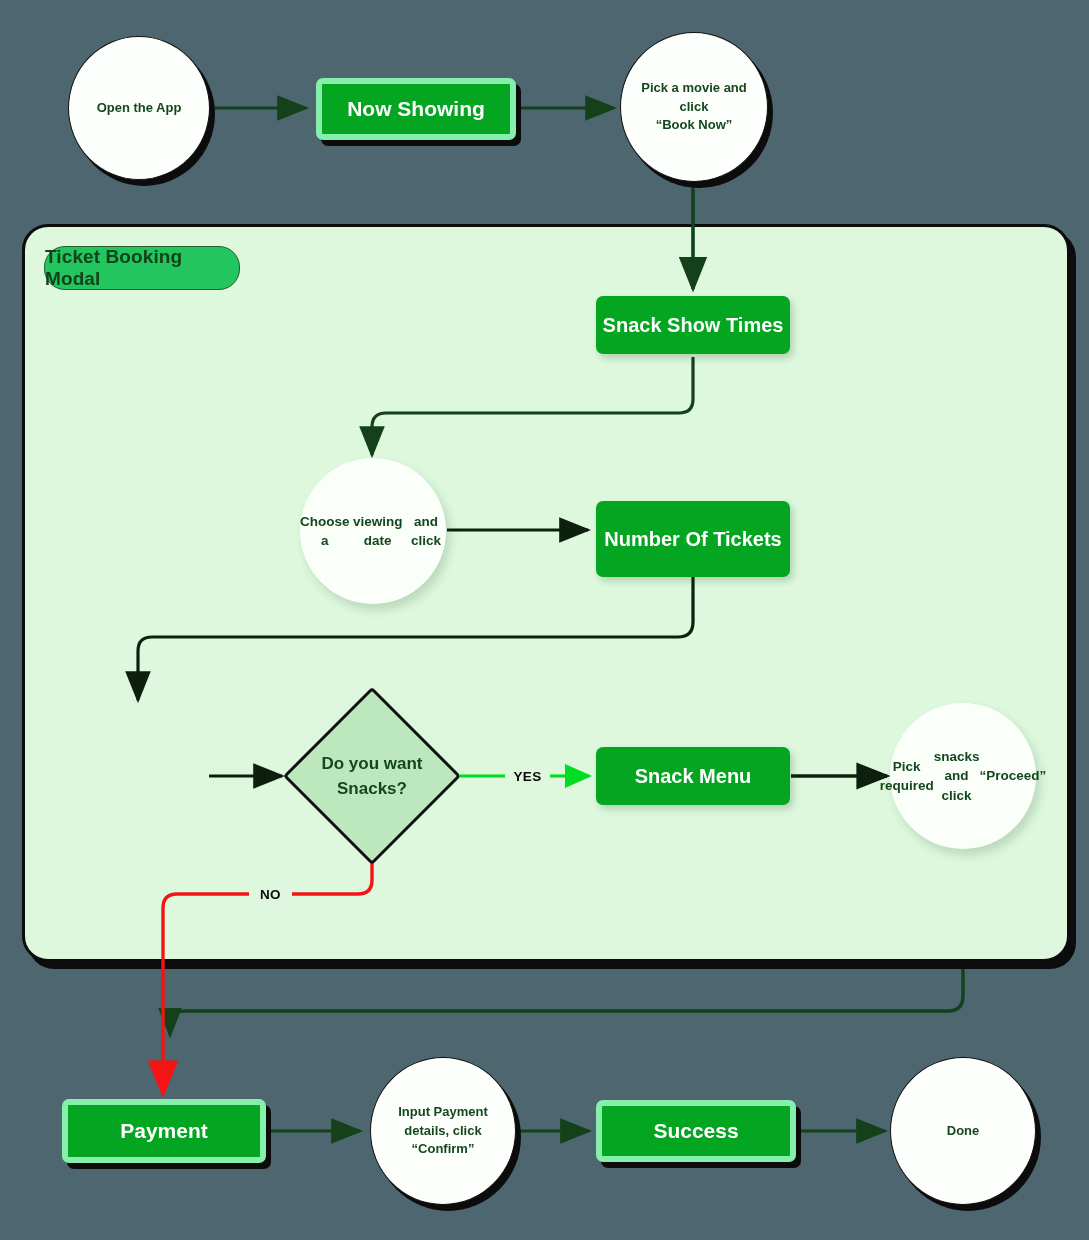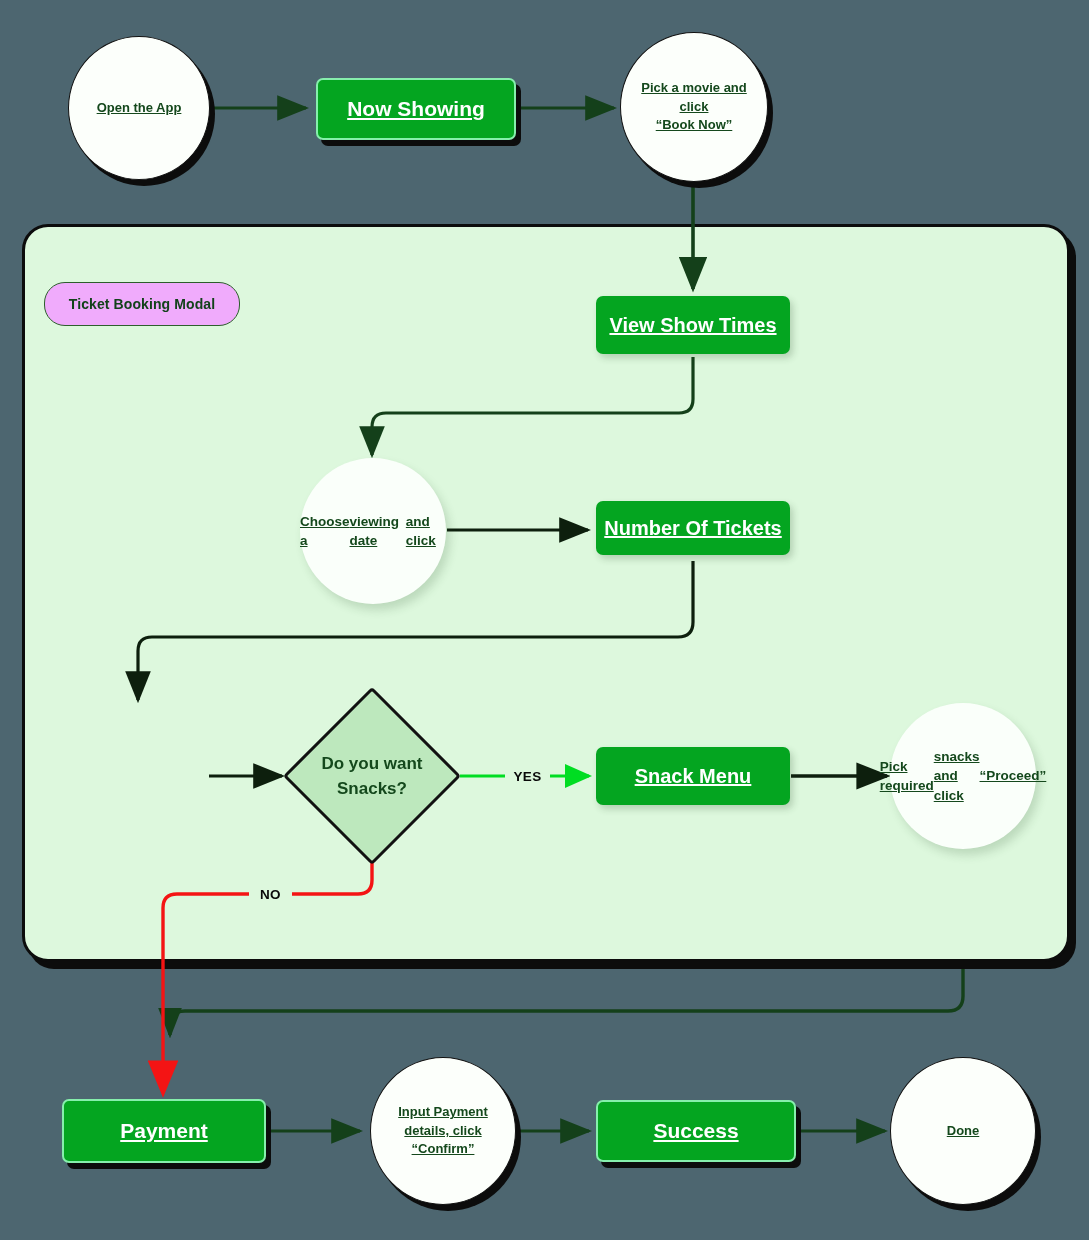--- a/index.html
+++ b/index.html
@@ -27,40 +27,39 @@
     border-radius:26px;
     box-shadow:6px 7px 0 0 #0c0c0c;
     z-index:2;
   }
   .modal-label{
     position:absolute;
     left:44px;top:246px;
     width:194px;height:42px;
     border:1.6px solid #2d5e2d;
     border-radius:21px;
-    background:#f0abfc;
+    background:#22c55e;
     display:flex;align-items:center;justify-content:center;
-    font-size:14px;font-weight:700;color:#12421a;
+    font-size:19px;font-weight:700;color:#12421a;
     letter-spacing:.1px;
     z-index:6;
-    margin-top:36px;
-  }
-
-  
-  .node{position:absolute;display:flex;align-items:center;justify-content:center;z-index:6;box-sizing:border-box;text-decoration:underline;}
+  }
+
+  
+  .node{position:absolute;display:flex;align-items:center;justify-content:center;text-align:center;z-index:6;box-sizing:border-box;}
 
   
   .box{
     background:#04a520;
     color:#ffffff;
     font-weight:700;
     border-radius:7px;
   }
   .box.outer{
-    border:2px solid #86efac;
+    border:6px solid #86efac;
     box-shadow:5px 6px 0 0 #0c0c0c;
     font-size:21px;
   }
   .box.inner{
     box-shadow:3px 4px 7px rgba(30,70,30,.22);
     font-size:20px;
   }
 
   
   .circle{border-radius:50%;color:#14481c;font-weight:700;line-height:1.42;}
@@ -172,30 +171,30 @@
     <span>Now Showing</span>
   </div>
 
   <div class="node circle outer" style="left:620px;top:32px;width:148px;height:150px;flex-direction:column;">
     <span>Pick a movie and</span>
     <span>click</span>
     <span>“Book Now”</span>
   </div>
 
   <div class="node box inner" style="left:596px;top:296px;width:194px;height:58px;">
-    <span>View Show Times</span>
+    <span>Snack Show Times</span>
   </div>
 
   <div class="node circle inner" style="left:300px;top:458px;width:146px;height:146px;flex-direction:row;">
     <span>Choose a</span>
     <span>viewing date</span>
     <span>and click</span>
   </div>
 
-  <div class="node box inner" style="left:596px;top:501px;width:194px;height:54px;">
+  <div class="node box inner" style="left:596px;top:501px;width:194px;height:76px;">
     <span>Number Of Tickets</span>
   </div>
 
 
   <div class="diamond-wrap" style="left:309px;top:713px;width:126px;height:126px;">
     <div class="diamond-shape"></div>
     <div class="diamond-text" style="flex-direction:column;">
       <span>Do you want</span>
       <span>Snacks?</span>
     </div>

